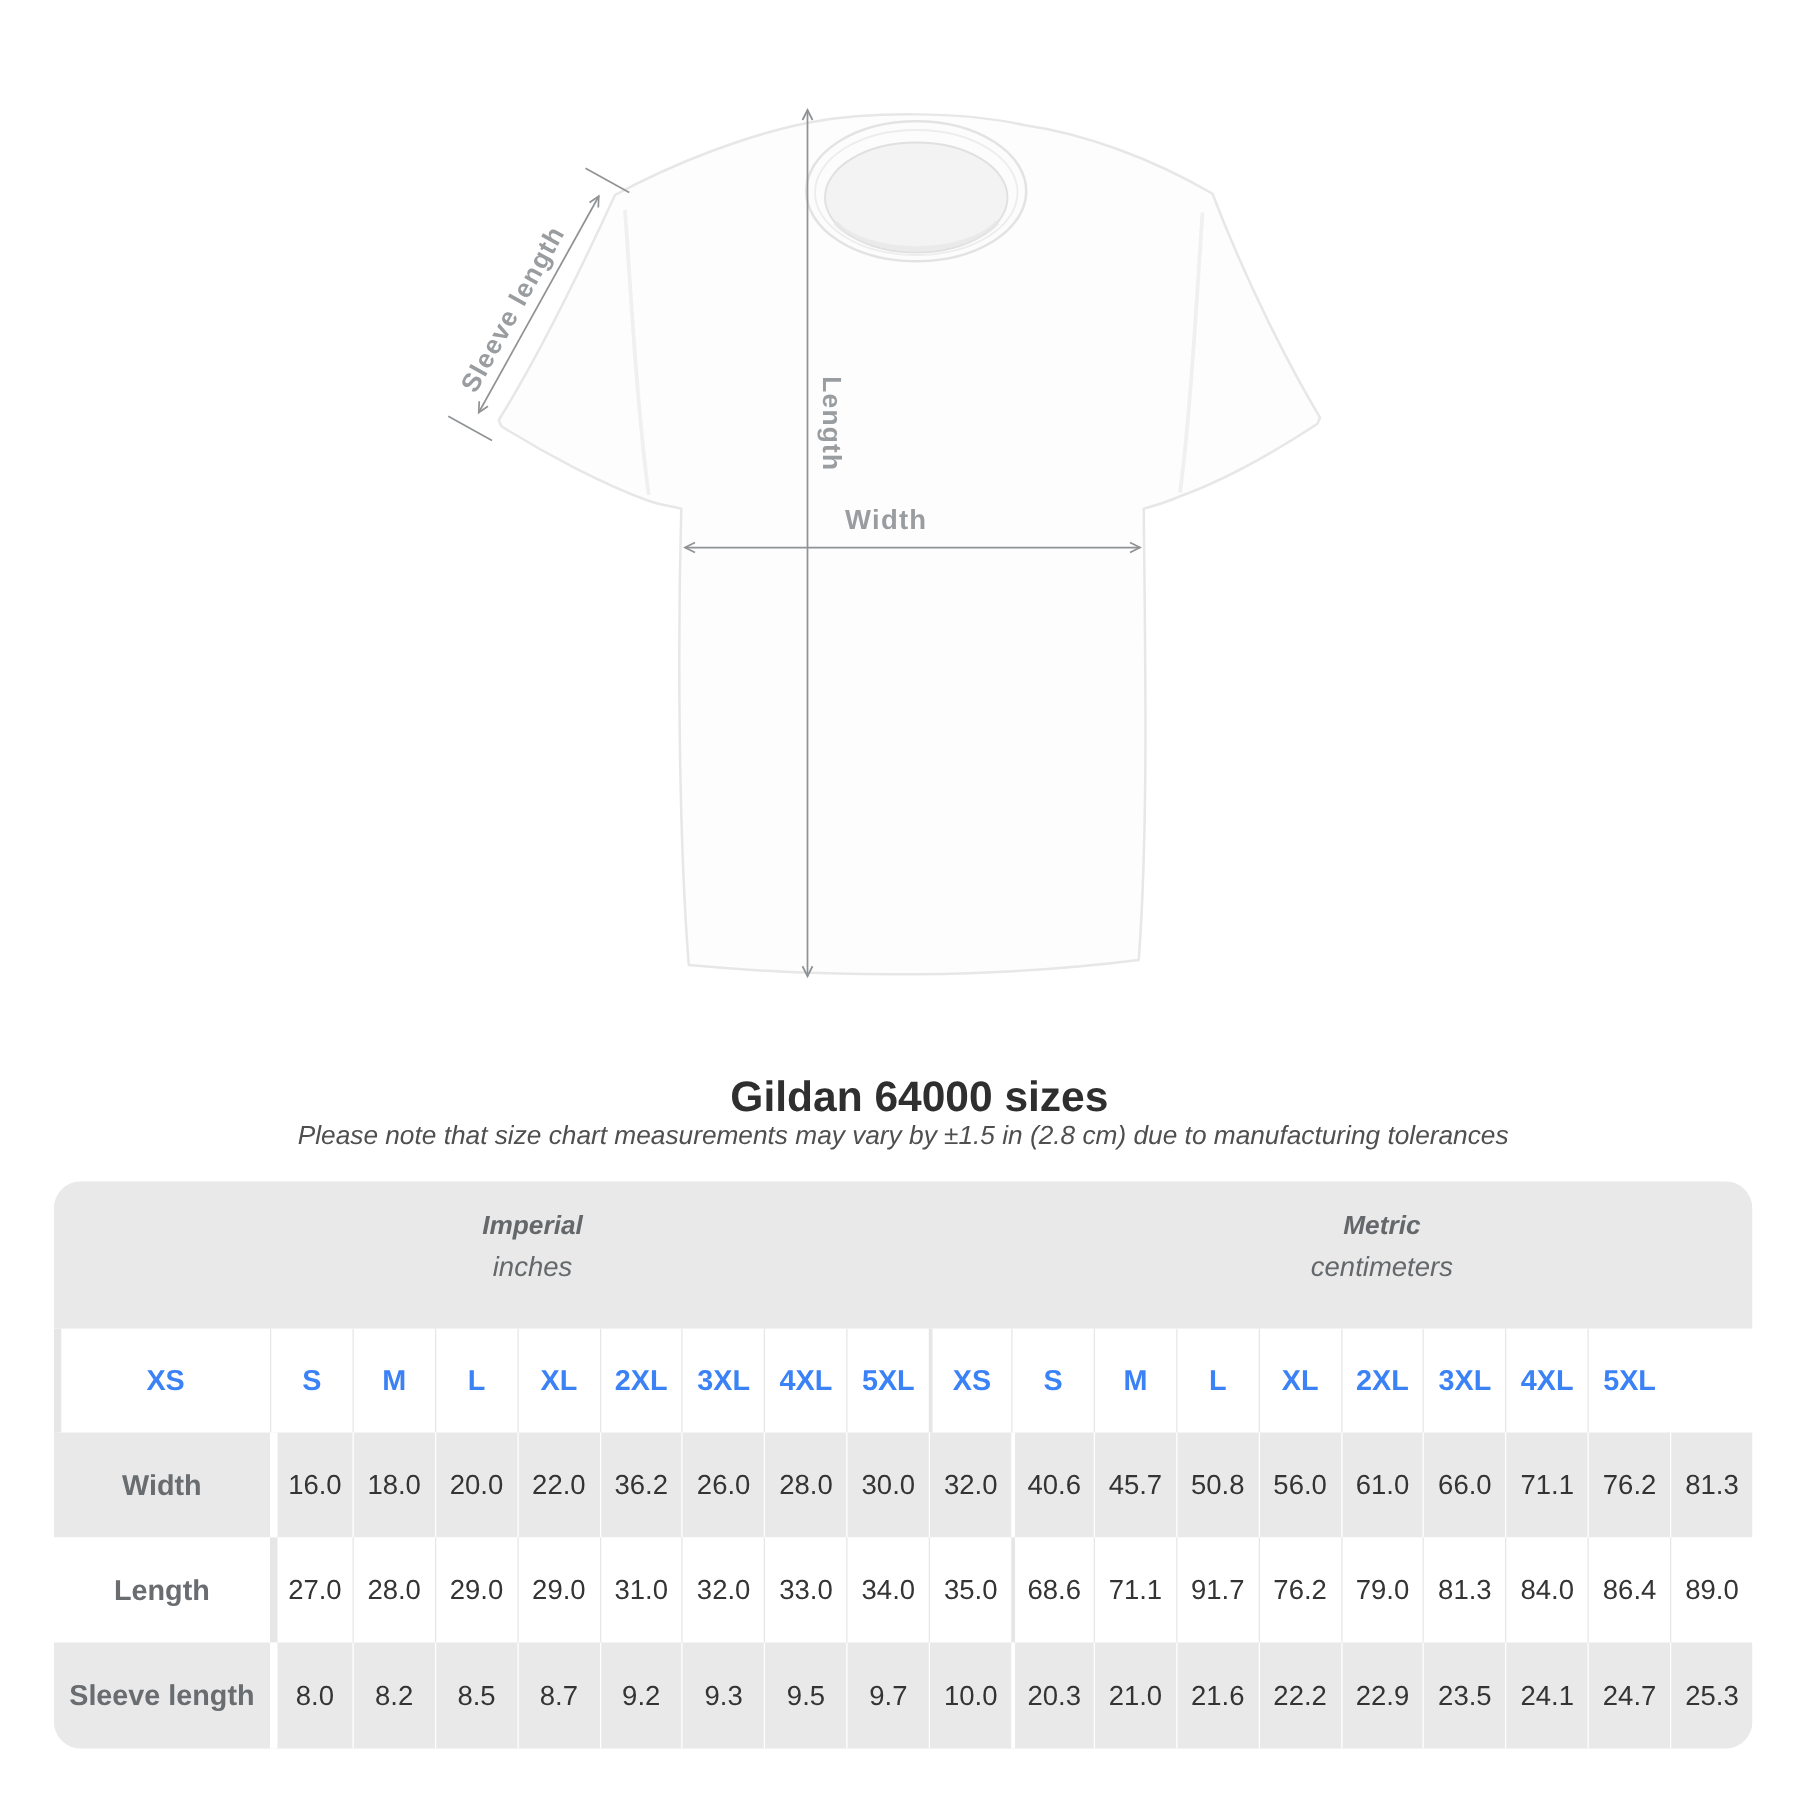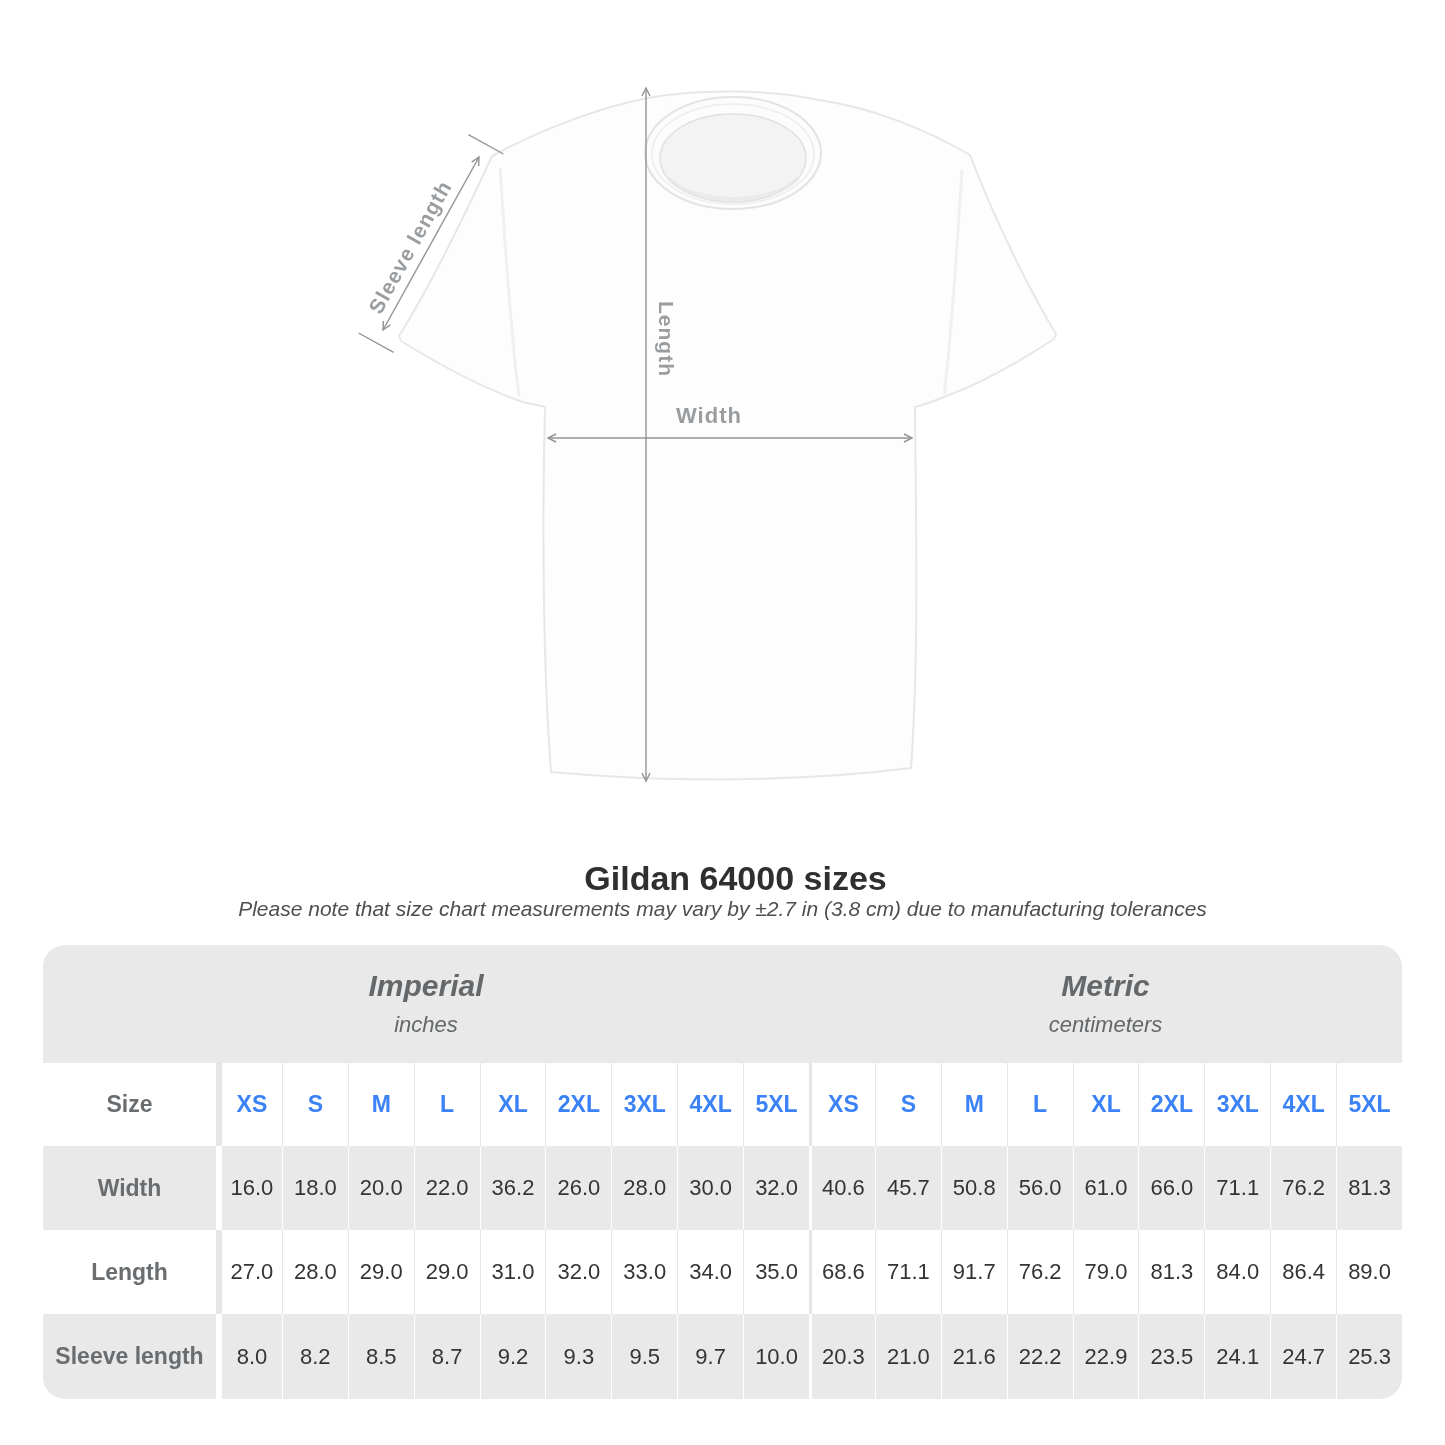--- a/index.html
+++ b/index.html
@@ -14,21 +14,21 @@
     font-size:34px;font-weight:bold;color:#2f2f2f;margin:13px;line-height:1;}
   #page-subtitle{position:absolute;left:0;top:896px;width:1445px;text-align:center;
     font-size:21px;font-style:italic;color:#4f4f4f;line-height:1.2;}
 
   
   #size-table{position:absolute;left:43px;top:945px;width:1359px;height:454px;
     border-radius:22px;overflow:hidden;background:#fff;}
   .units-band{height:118px;background:#e9e9e9;display:grid;grid-template-columns:766px 1fr;}
   .unit-section{display:flex;flex-direction:column;align-items:center;justify-content:flex-start;
     padding-top:24px;color:#64686a;}
-  .unit-title{font-size:30px;font-weight:bold;font-style:italic;line-height:1.15;}
+  .unit-title{font-size:21px;font-weight:bold;font-style:italic;line-height:1.15;}
   .unit-sub{font-size:22px;font-style:italic;margin-top:8px;}
 
   .row{display:grid;grid-template-columns:173px repeat(18,1fr);}
   .row.white{--sep:#e6e6e6;background:#ffffff;}
   .row.gray{--sep:#ffffff;background:#e9e9e9;}
   .header-row{height:83px;}
   .data-row{height:84px;}
   .data-row:last-child{height:85px;}
   .cell{display:flex;align-items:center;justify-content:center;
     border-left:1px solid var(--sep);font-size:22px;color:#343434;}
@@ -85,36 +85,35 @@
   </g>
 
   <g fill="#9a9da0" font-size="21" class="dim-label" text-anchor="middle" font-family="Liberation Sans, DejaVu Sans, sans-serif">
     <text x="410" y="247" dy="0.35em" transform="rotate(-61 410 247)">Sleeve length</text>
     <text x="666" y="339" dy="0.35em" transform="rotate(90 666 339)">Length</text>
     <text x="709" y="423" font-size="22">Width</text>
   </g>
 </svg>
 
 <h1 id="page-title">Gildan 64000 sizes</h1>
-<div id="page-subtitle">Please note that size chart measurements may vary by ±2.7 in (3.8 cm) due to manufacturing tolerances</div>
+<div id="page-subtitle">Please note that size chart measurements may vary by ±1.5 in (2.8 cm) due to manufacturing tolerances</div>
 
 <div id="size-table">
   <div class="units-band">
     <div class="unit-section">
       <div class="unit-title">Imperial</div>
       <div class="unit-sub">inches</div>
     </div>
     <div class="unit-section">
       <div class="unit-title">Metric</div>
       <div class="unit-sub">centimeters</div>
     </div>
   </div>
   <div id="table-rows">
       <div class="row header-row white">
-        <div class="cell lbl">Size</div>
         <div class="cell hdr wide">XS</div>
         <div class="cell hdr">S</div>
         <div class="cell hdr">M</div>
         <div class="cell hdr">L</div>
         <div class="cell hdr">XL</div>
         <div class="cell hdr">2XL</div>
         <div class="cell hdr">3XL</div>
         <div class="cell hdr">4XL</div>
         <div class="cell hdr">5XL</div>
         <div class="cell hdr midsep">XS</div>

